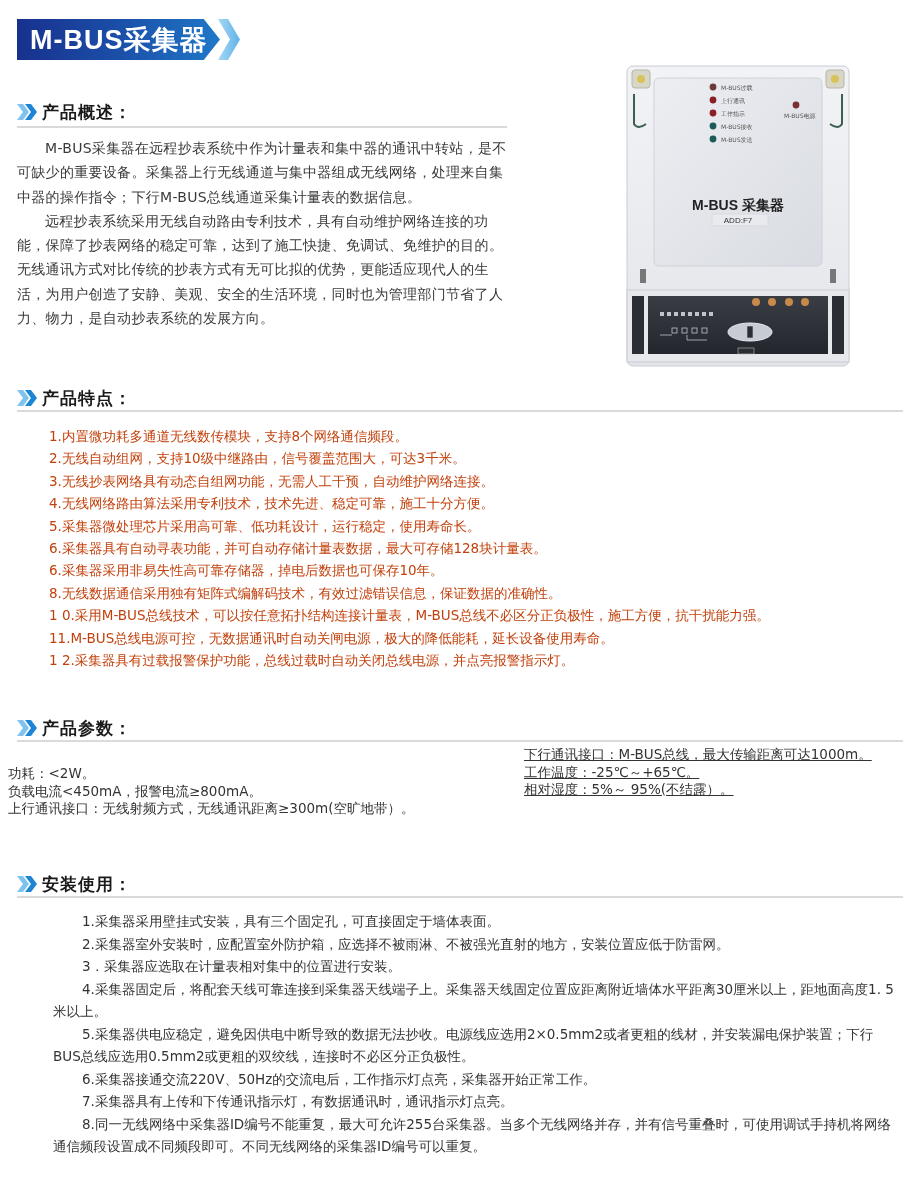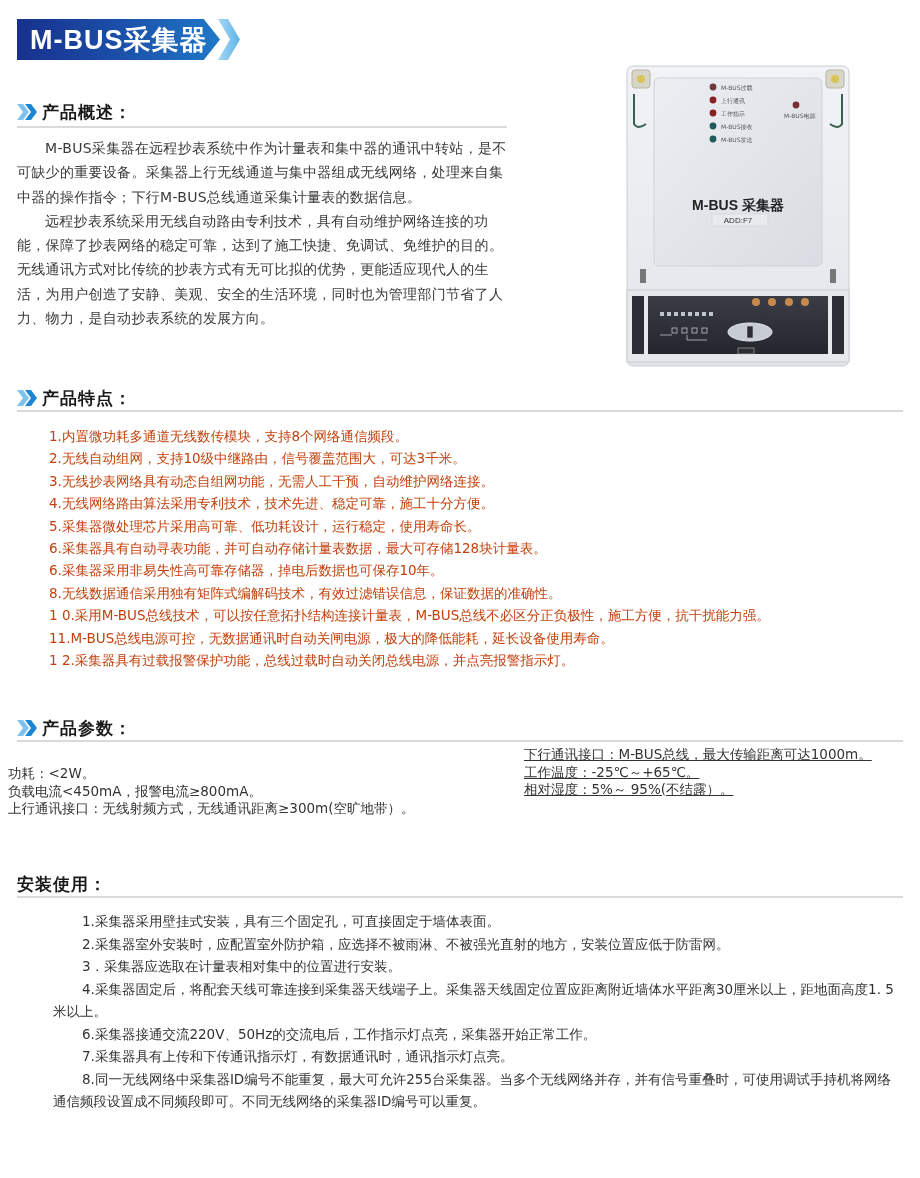--- a/index.html
+++ b/index.html
@@ -169,30 +169,31 @@
   <div class="row">功耗：&lt;2W。</div>
   <div class="row">负载电流&lt;450mA，报警电流≥800mA。</div>
   <div class="row">上行通讯接口：无线射频方式，无线通讯距离≥300m(空旷地带）。</div>
 </div>
 <div class="params" style="left:524px; top:746px;text-decoration:underline;">
   <div class="row">下行通讯接口：M-BUS总线，最大传输距离可达1000m。</div>
   <div class="row">工作温度：-25℃～+65℃。</div>
   <div class="row">相对湿度：5%～ 95%(不结露）。</div>
 </div>
 
-<div class="sec-head" style="top:873px;flex-direction:column;">
+<div class="sec-head" style="top:873px;">
   <svg class="chev" viewBox="0 0 22 16">
     <polygon points="0,0 6,0 12,8 6,16 0,16 6,8" fill="#7ec2ee"></polygon>
     <polygon points="8,0 14,0 20,8 14,16 8,16 14,8" fill="#1c86d4"></polygon>
   </svg>
   <span class="title">安装使用：</span>
 </div>
 <div class="divider" style="top:896px; width:886px;"></div>
 
 <div class="install" style="top:910px;">
   <p class="ip">1.采集器采用壁挂式安装，具有三个固定孔，可直接固定于墙体表面。</p>
   <p class="ip">2.采集器室外安装时，应配置室外防护箱，应选择不被雨淋、不被强光直射的地方，安装位置应低于防雷网。</p>
   <p class="ip">3．采集器应选取在计量表相对集中的位置进行安装。</p>
   <p class="ip">4.采集器固定后，将配套天线可靠连接到采集器天线端子上。采集器天线固定位置应距离附近墙体水平距离30厘米以上，距地面高度1. 5米以上。</p>
+  <p class="ip">5.采集器供电应稳定，避免因供电中断导致的数据无法抄收。电源线应选用2×0.5mm2或者更粗的线材，并安装漏电保护装置；下行BUS总线应选用0.5mm2或更粗的双绞线，连接时不必区分正负极性。</p>
   <p class="ip">6.采集器接通交流220V、50Hz的交流电后，工作指示灯点亮，采集器开始正常工作。</p>
   <p class="ip">7.采集器具有上传和下传通讯指示灯，有数据通讯时，通讯指示灯点亮。</p>
   <p class="ip">8.同一无线网络中采集器ID编号不能重复，最大可允许255台采集器。当多个无线网络并存，并有信号重叠时，可使用调试手持机将网络通信频段设置成不同频段即可。不同无线网络的采集器ID编号可以重复。</p>
 </div>
 
 </body></html>

